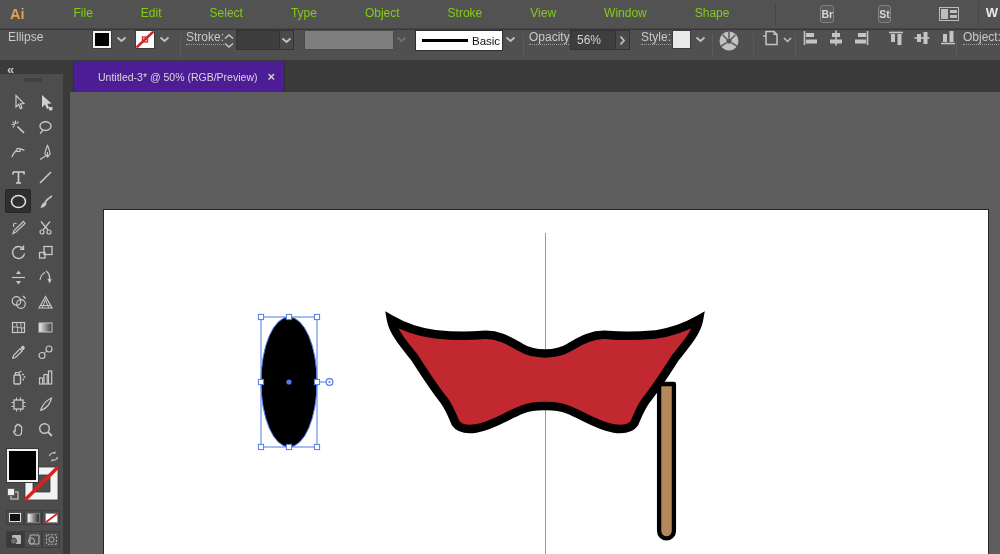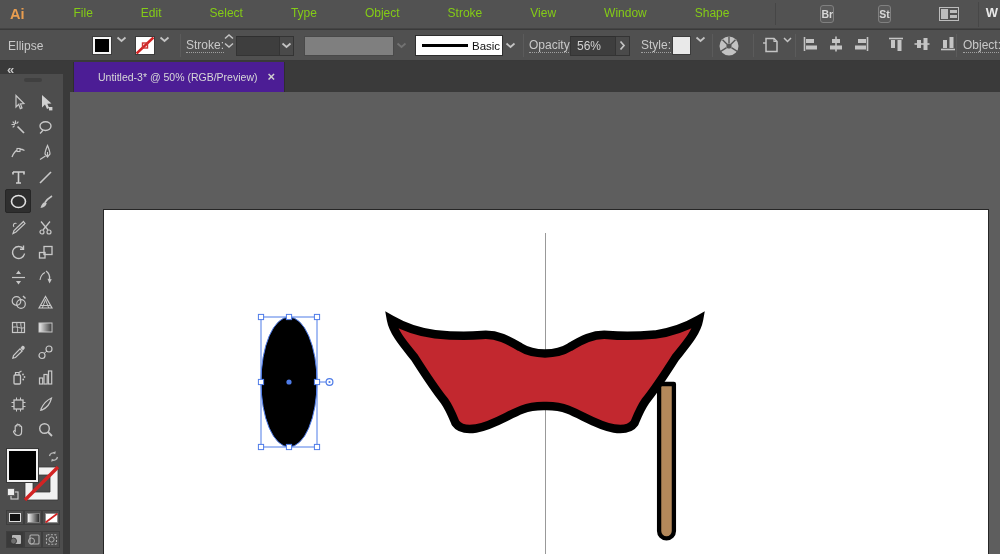--- a/index.html
+++ b/index.html
@@ -15,21 +15,21 @@
   .mb-sep { width:1px; height:22px; background:#5E5E5E; border-right:1px solid #464646; margin:0 6px; }
   .badge { width:19px; height:18px; background:#5A5A5A; border:1px solid #808080; border-radius:3px;
            color:#D8D8D8; font-size:10.5px; font-weight:bold; text-align:center; line-height:16px; margin:10px 6px; }
   .mb-icon { margin:0 4px; display:flex; align-items:center; }
   #menubar-right-w { position:absolute; right:2px; top:5px; color:#E9E9E9; font-size:13px; font-weight:bold; }
   #mb-right-sep { position:absolute; right:21px; top:2px; width:1px; height:25px; background:#474747; }
 
   
   #controlbar { position:absolute; left:0; top:30px; width:1000px; height:31px;
                 background:#505050; border-bottom:1px solid #393939; }
-  .cb { position:absolute; top:0; height:31px; display:flex; align-items:center; }
+  .cb { position:absolute; top:0; height:31px; display:flex; align-items:flex-start; }
   .cb-label { color:#C9C9C9; font-size:12px; }
   .cb-label.dotted { border-bottom:1px dotted #A0A0A0; padding-bottom:0px; }
   .cb-sep { position:absolute; top:4px; width:1px; height:23px; background:#444444; border-right:1px solid #5B5B5B; }
   .swatch-box { width:20px; height:19px; border:1px solid #3C3C3C; background:#FFFFFF; position:relative; }
   .chev-btn { width:14px; height:19px; display:flex; align-items:center; justify-content:center; }
   .stepper { width:13px; height:21px; display:flex; flex-direction:column; align-items:center; justify-content:center; }
   .darkfield { background:#3E3E3E; border:1px solid #343434; border-top-color:#2F2F2F; height:20px; }
   .opacity-text { color:#D2D2D2; font-size:12px; padding-left:6px; }
   #brush-box { background:#FFFFFF; border:1px solid #2E2E2E; width:88px; height:21px;
                display:flex; align-items:center; }

